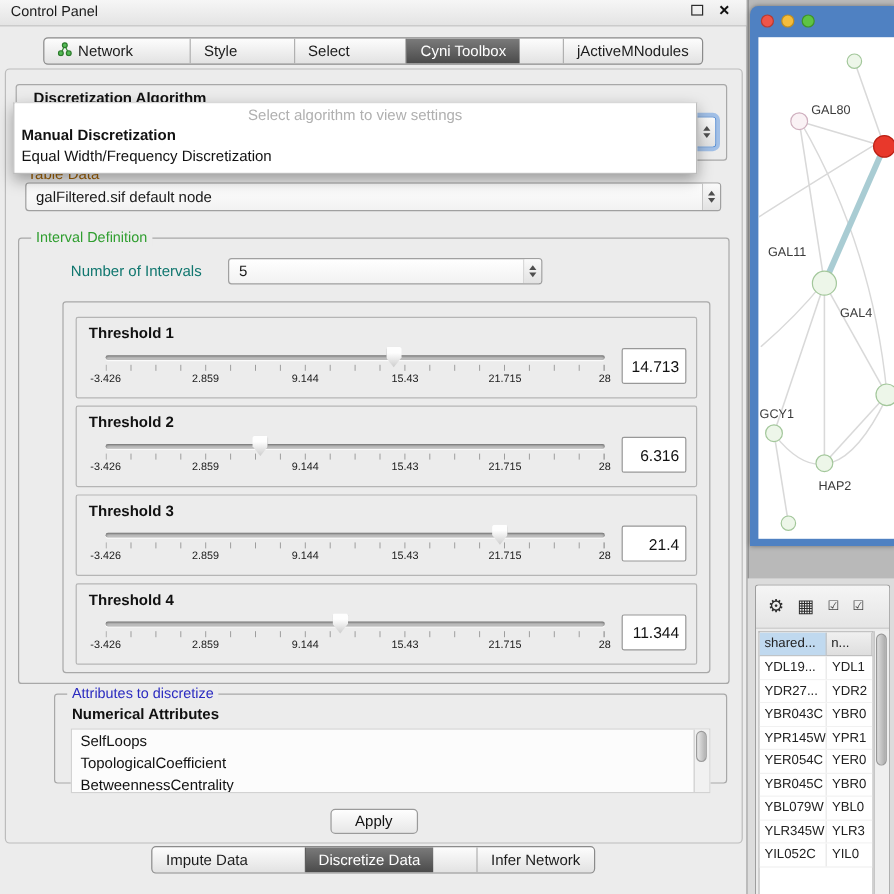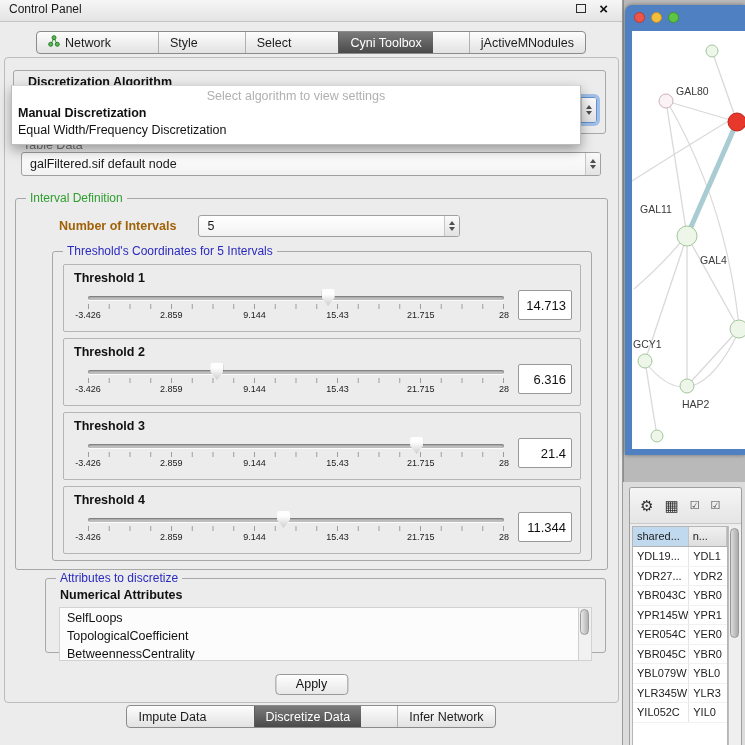--- a/index.html
+++ b/index.html
@@ -37,26 +37,26 @@
   .stepper { width:15px; align-self:stretch; display:flex; flex-direction:column; align-items:center; justify-content:center; gap:2px; border-left:1px solid #c6c6c6; background:linear-gradient(#fafafa,#e2e2e2); border-radius:0 2px 2px 0; }
   .arr-up { width:0; height:0; border-left:3.5px solid transparent; border-right:3.5px solid transparent; border-bottom:4.5px solid #4e4e4e; }
   .arr-down { width:0; height:0; border-left:3.5px solid transparent; border-right:3.5px solid transparent; border-top:4.5px solid #4e4e4e; }
 
   .algo-combo { position:absolute; left:8px; right:8px; top:26px; height:26px; border-color:#5d92d6; box-shadow:0 0 0 3px rgba(100,155,225,.55); }
   .dropdown-overlay { position:absolute; left:6px; top:27px; width:570px; z-index:40; background:#fff; border:1px solid #bdbdbd; border-top-color:#d8d8d8; box-shadow:0 5px 12px rgba(0,0,0,.35); padding-bottom:5px; }
   .dd-placeholder { text-align:center; color:#b0b0b0; font-size:12.5px; padding:3px 0 2px; }
   .dd-item { font-size:12.5px; padding:1px 6px 2px; color:#111; }
   .dd-item.bold { font-weight:bold; }
 
-  .td-label { position:absolute; left:18px; top:80px; font-size:12.5px; color:#737373; }
+  .td-label { position:absolute; left:18px; top:80px; font-size:12.5px; color:#a16207; }
   .td-combo { position:absolute; left:16px; top:94px; width:580px; height:24px; }
 
   .interval-group { left:10px; top:140px; width:593px; height:372px; }
   .num-row { position:absolute; top:16px; left:43px; display:flex; align-items:center; gap:22px; }
-  .num-label { font-size:12.5px; font-weight:bold; color:#a16207; }
+  .num-label { font-size:12.5px; font-weight:normal; color:#0f766e; }
   .num-combo { width:262px; height:22px; }
 
   .thresholds-group { left:36px; top:52px; width:540px; height:310px; }
   .threshold-panels { position:absolute; left:10px; right:10px; top:12px; display:flex; flex-direction:column; gap:6px; }
   .threshold-panel { height:68px; border:1px solid #b5b5b5; border-radius:2px; background:#ececec; padding:5px 8px 0; }
   .t-label { font-size:12.5px; font-weight:bold; color:#111; margin:1px 0 3px 2px; }
   .slider-row { display:flex; align-items:flex-start; }
   .slider-wrap { flex:1; position:relative; height:36px; margin:0 14px 0 16px; }
   .track { position:absolute; left:0; right:0; top:8px; height:4px; background:#c2c2c2; border-radius:2px; box-shadow:inset 0 1px 2px rgba(0,0,0,.45), 0 1px 0 rgba(255,255,255,.8); }
   .thumb { position:absolute; top:1px; width:13px; height:17px; background:linear-gradient(#fefefe 30%,#cdcdcd); clip-path:polygon(10% 0,90% 0,100% 10%,100% 52%,50% 100%,0 52%,0 10%); filter:drop-shadow(0 1px 1px rgba(0,0,0,.5)); }
@@ -181,21 +181,20 @@
           <div class="combo num-combo">
             <span class="combo-text">5</span>
             <span class="spacer"></span>
             <span class="stepper">
                 <i class="arr-up"></i>
                 <i class="arr-down"></i>
               </span>
           </div>
         </div>
         <div class="group thresholds-group">
-          <span class="group-title title-blue">Threshold's Coordinates for 5 Intervals</span>
           <div class="threshold-panels">
               <div class="threshold-panel">
                 <div class="t-label">Threshold 1</div>
                 <div class="slider-row">
                   <div class="slider-wrap">
                     <div class="track"></div>
                     <div class="ticks"></div>
                     <div class="thumb" style="left: calc(57.72% - 6.5px);"></div>
                     <div class="tick-labels">
                       <span class="tick-label" style="left: 0%;">-3.426</span>

